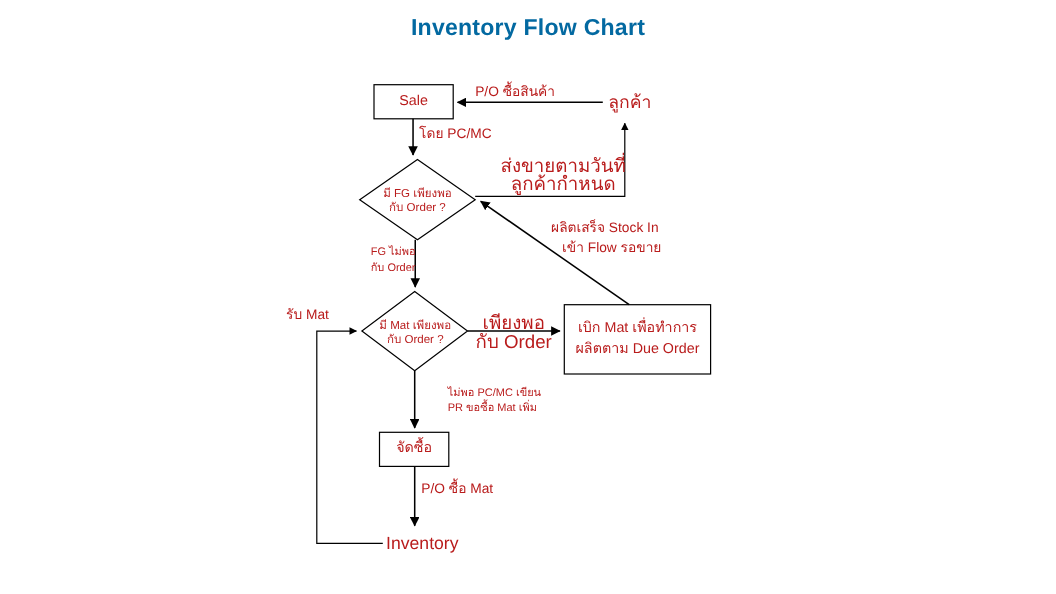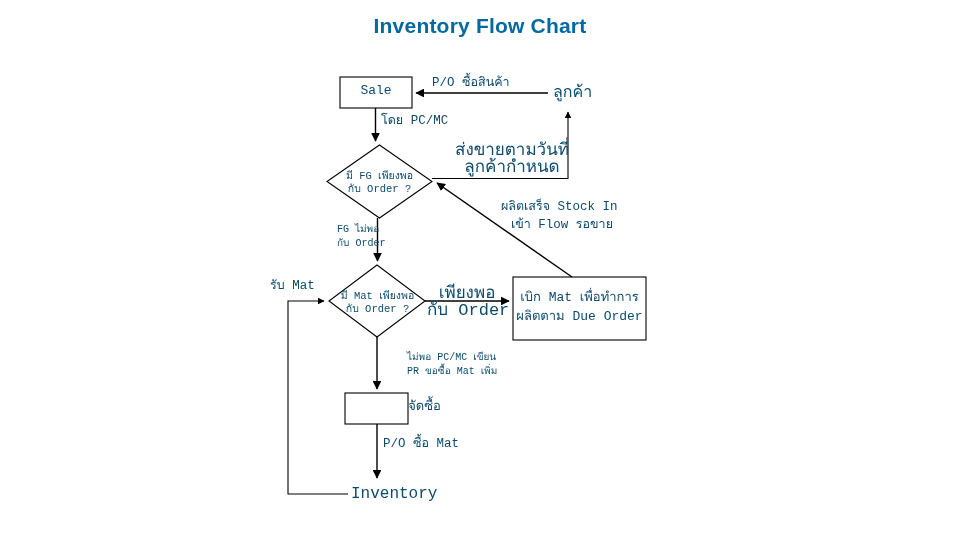--- a/index.html
+++ b/index.html
@@ -49,22 +49,22 @@
     stroke: #000000;
     stroke-width: 1.4;
   }
   .conn-thin {
     fill: none;
     stroke: #000000;
     stroke-width: 1.1;
   }
   .lbl {
     position: absolute;
-    font-family: Liberation Mono, monospace;
-    color: #0c4a6e;
+    font-family: Liberation Sans, sans-serif;
+    color: #b91c1c;
     white-space: nowrap;
     line-height: 1.12;
   }
   .lbl-node {
     text-align: center;
     font-size: 13px;
   }
   .lbl-node-sm {
     text-align: center;
     font-size: 10.5px;
@@ -129,21 +129,21 @@
 
 <div class="lbl lbl-node-sm" style="left:322px; top:171px; width:115px;">มี FG เพียงพอ</div>
 <div class="lbl lbl-node-sm" style="left:322px; top:184px; width:115px;">กับ Order ?</div>
 
 <div class="lbl lbl-node-sm" style="left:320px; top:291px; width:115px;">มี Mat เพียงพอ</div>
 <div class="lbl lbl-node-sm" style="left:320px; top:304px; width:115px;">กับ Order ?</div>
 
 <div class="lbl lbl-node" style="left:513px; top:291px; width:133px;">เบิก Mat เพื่อทำการ</div>
 <div class="lbl lbl-node" style="left:513px; top:310px; width:133px;">ผลิตตาม Due Order</div>
 
-<div class="lbl lbl-node" style="left:345px; top:400px; width:63px;padding-left:48px;">จัดซื้อ</div>
+<div class="lbl lbl-node" style="left:345px; top:400px; width:63px;">จัดซื้อ</div>
 
 <div class="lbl lbl-term" style="left:553px; top:85px;">ลูกค้า</div>
 
 <div class="lbl lbl-term" style="left:351px; top:486px;">Inventory</div>
 
 <div class="lbl lbl-edge" style="left:432px; top:76px;">P/O ซื้อสินค้า</div>
 
 <div class="lbl lbl-edge" style="left:381px; top:114px;">โดย PC/MC</div>
 
 <div class="lbl lbl-edge-c" style="left:452px; top:141px; width:120px;">ส่งขายตามวันที่</div>
@@ -156,13 +156,13 @@
 <div class="lbl lbl-edge-sm" style="left:314px; top:238px;">กับ Order</div>
 
 <div class="lbl lbl-edge-c" style="left:427px; top:284px; width:80px;">เพียงพอ</div>
 <div class="lbl lbl-edge-c" style="left:427px; top:301px; width:80px;">กับ Order</div>
 
 <div class="lbl lbl-edge-sm" style="left:384px; top:352px;">ไม่พอ PC/MC  เขียน</div>
 <div class="lbl lbl-edge-sm" style="left:384px; top:366px;">PR  ขอซื้อ Mat เพิ่ม</div>
 
 <div class="lbl lbl-edge" style="left:383px; top:437px;">P/O ซื้อ Mat</div>
 
-<div class="lbl lbl-edge" style="left:270px; top:279px;">รับ Mat</div>
+<div class="lbl lbl-edge" style="left:260px; top:279px;">รับ Mat</div>
 
 </body></html>

